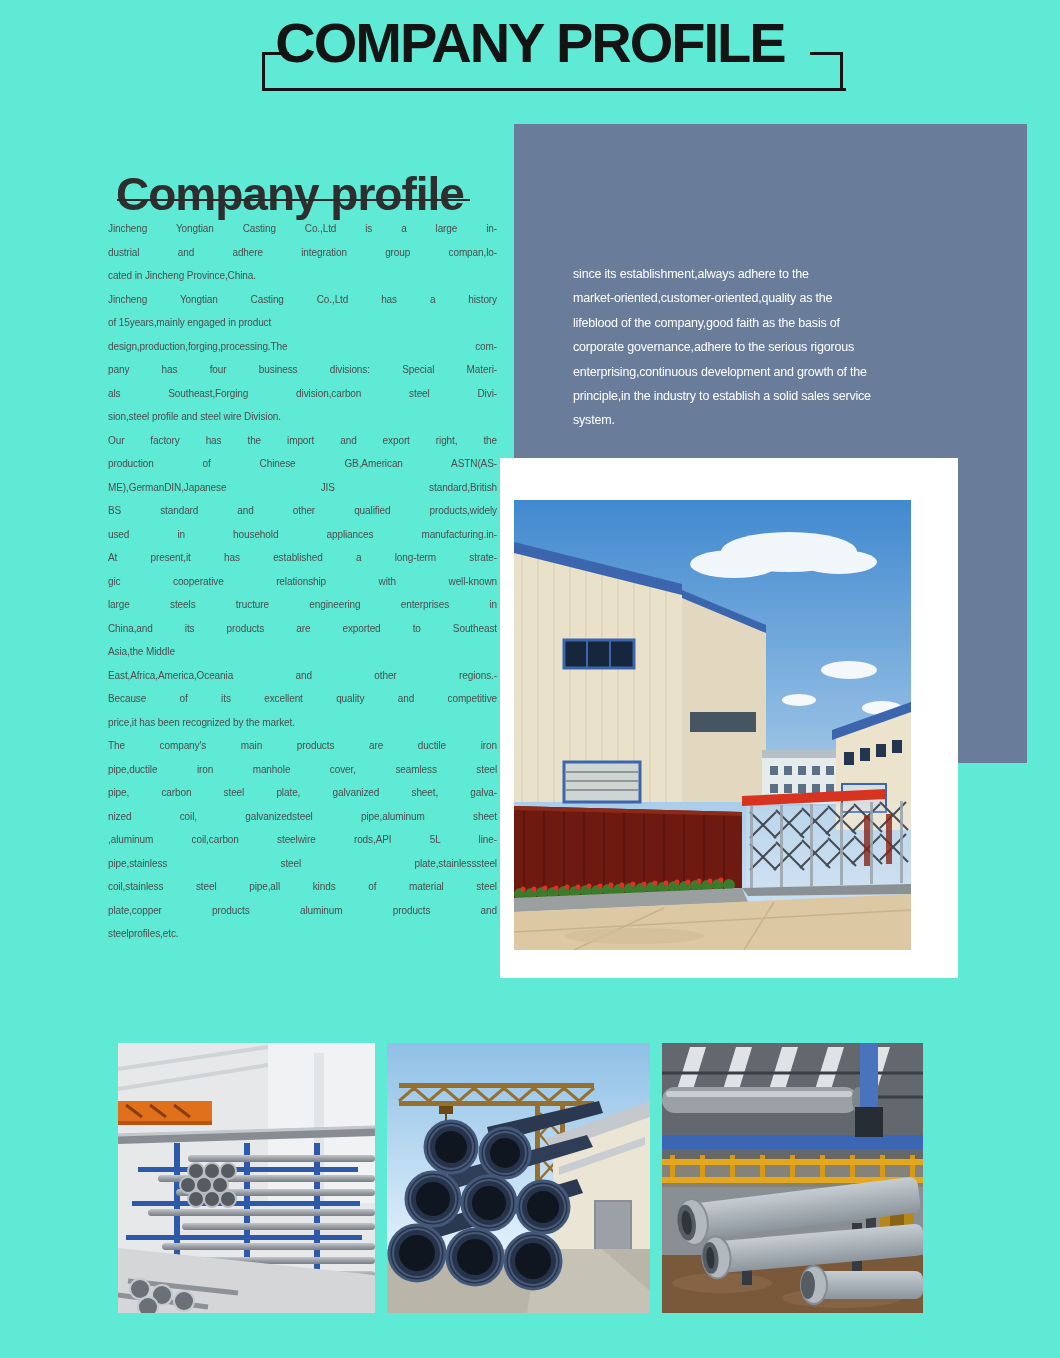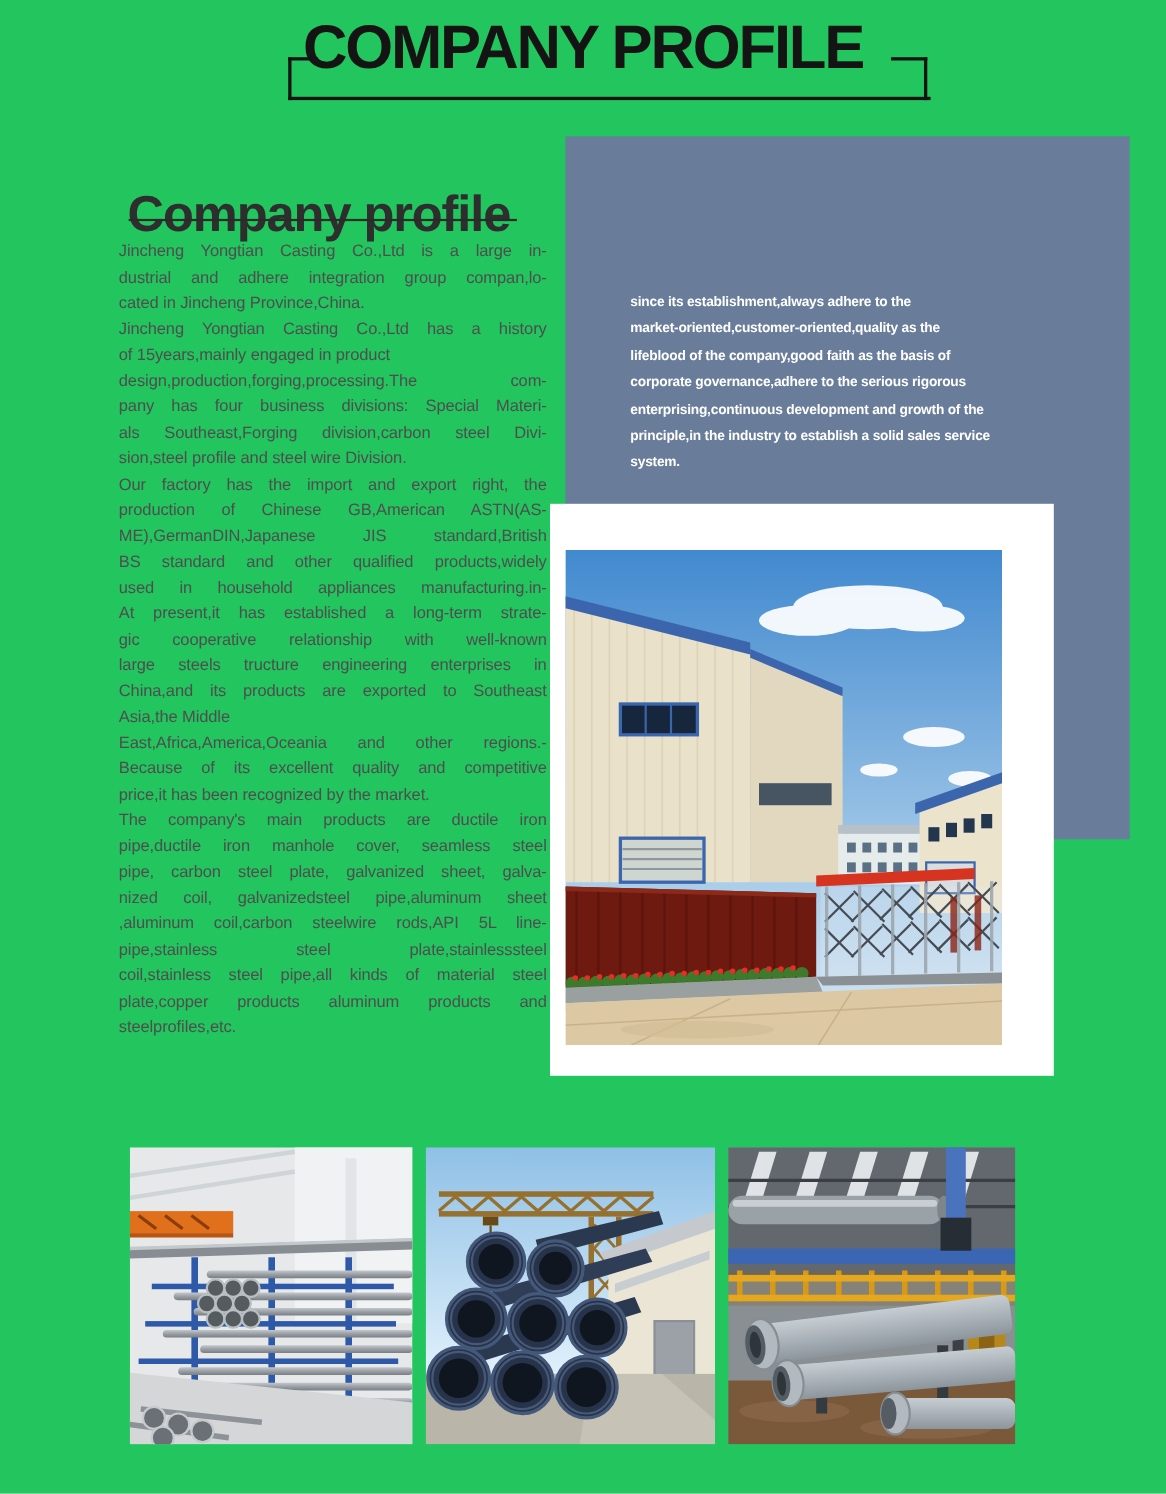--- a/index.html
+++ b/index.html
@@ -1,44 +1,44 @@
 <!DOCTYPE html>
 <html style="--panel-blue: #697d9b; --frame-black: #141414; --heading: #2e2e2e; --body-text: #4e4e4e; --underline: #2a2a2a; --banner-red: #d63420; --wall-red: #6f1a10; --trim-blue: #3b66ae;"><head>
 <meta charset="utf-8">
 <style>
   html,body{margin:0;padding:0;background:#ffffff;}
-  .page{position:relative;width:1060px;height:1358px;background:#22c55e;overflow:hidden;
+  .page{position:relative;width:1060px;height:1358px;background:#5eead4;overflow:hidden;
         font-family:"Liberation Sans",sans-serif;}
 
   
   .banner-title{position:absolute;left:0;top:14px;width:1060px;text-align:center;
     font-size:56px;font-weight:bold;letter-spacing:-2px;color:#141414;line-height:1.05;
     font-family:"Liberation Sans",sans-serif;}
   .fline{position:absolute;background:var(--frame-black,#141414);}
   .fl-top{left:262px;top:52px;width:27px;height:3px;}
   .fl-vert{left:262px;top:52px;width:3px;height:39px;}
   .f-bottom{left:262px;top:88px;width:584px;height:3px;}
   .fr-top{left:810px;top:52px;width:33px;height:3px;}
   .fr-vert{left:840px;top:52px;width:3px;height:39px;}
 
   
   .section-heading{position:absolute;left:116px;top:131px;font-size:46px;font-weight:bold;
     letter-spacing:-1px;color:var(--heading,#2e2e2e);line-height:1.1;}
   .heading-rule{position:absolute;left:117px;top:199px;width:353px;height:2px;
     background:var(--underline,#2a2a2a);}
   .about-text{position:absolute;left:108px;top:217px;width:389px;}
-  .about-text .line{font-size:15px;line-height:23.5px;color:var(--body-text,#4e4e4e);
+  .about-text .line{font-size:10px;line-height:23.5px;color:var(--body-text,#4e4e4e);
     text-align:justify;text-align-last:justify;letter-spacing:-0.1px;}
   .about-text .line.nj{text-align-last:left;}
 
   
   .blue-panel{position:absolute;left:514px;top:124px;width:513px;height:639px;
     background:var(--panel-blue,#697d9b);z-index:1;}
   .mission-text{position:absolute;left:59px;top:138px;width:420px;}
-  .mission-text .m-line{font-size:12.5px;font-weight:bold;letter-spacing:-0.2px;
+  .mission-text .m-line{font-size:12.5px;font-weight:normal;letter-spacing:-0.2px;
     line-height:24.4px;color:#ffffff;white-space:nowrap;}
 
   .white-box{position:absolute;left:500px;top:458px;width:458px;height:520px;
     background:#ffffff;z-index:2;}
   .factory-photo{position:absolute;left:514px;top:500px;width:397px;height:450px;z-index:3;}
   .factory-photo svg{display:block;}
 
   
   .gallery-photo{position:absolute;top:1043px;height:270px;z-index:1;}
   .gp1{left:118px;width:257px;}

